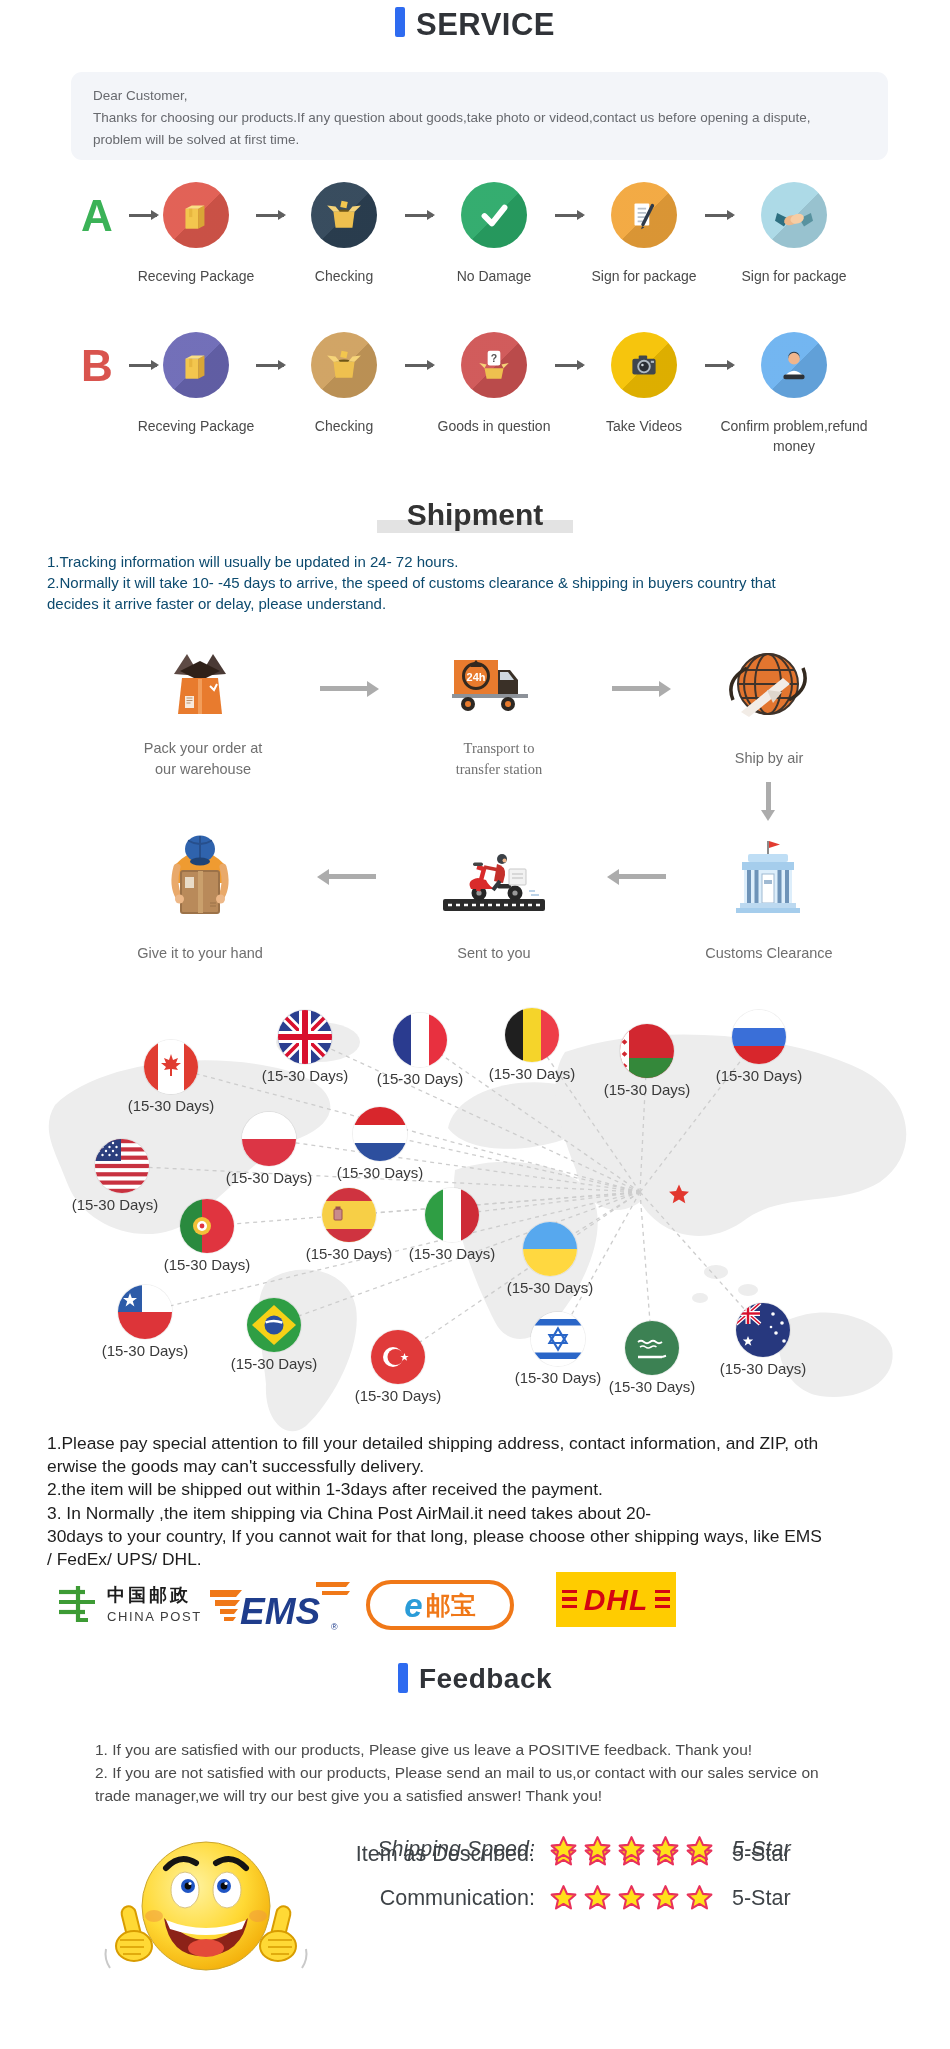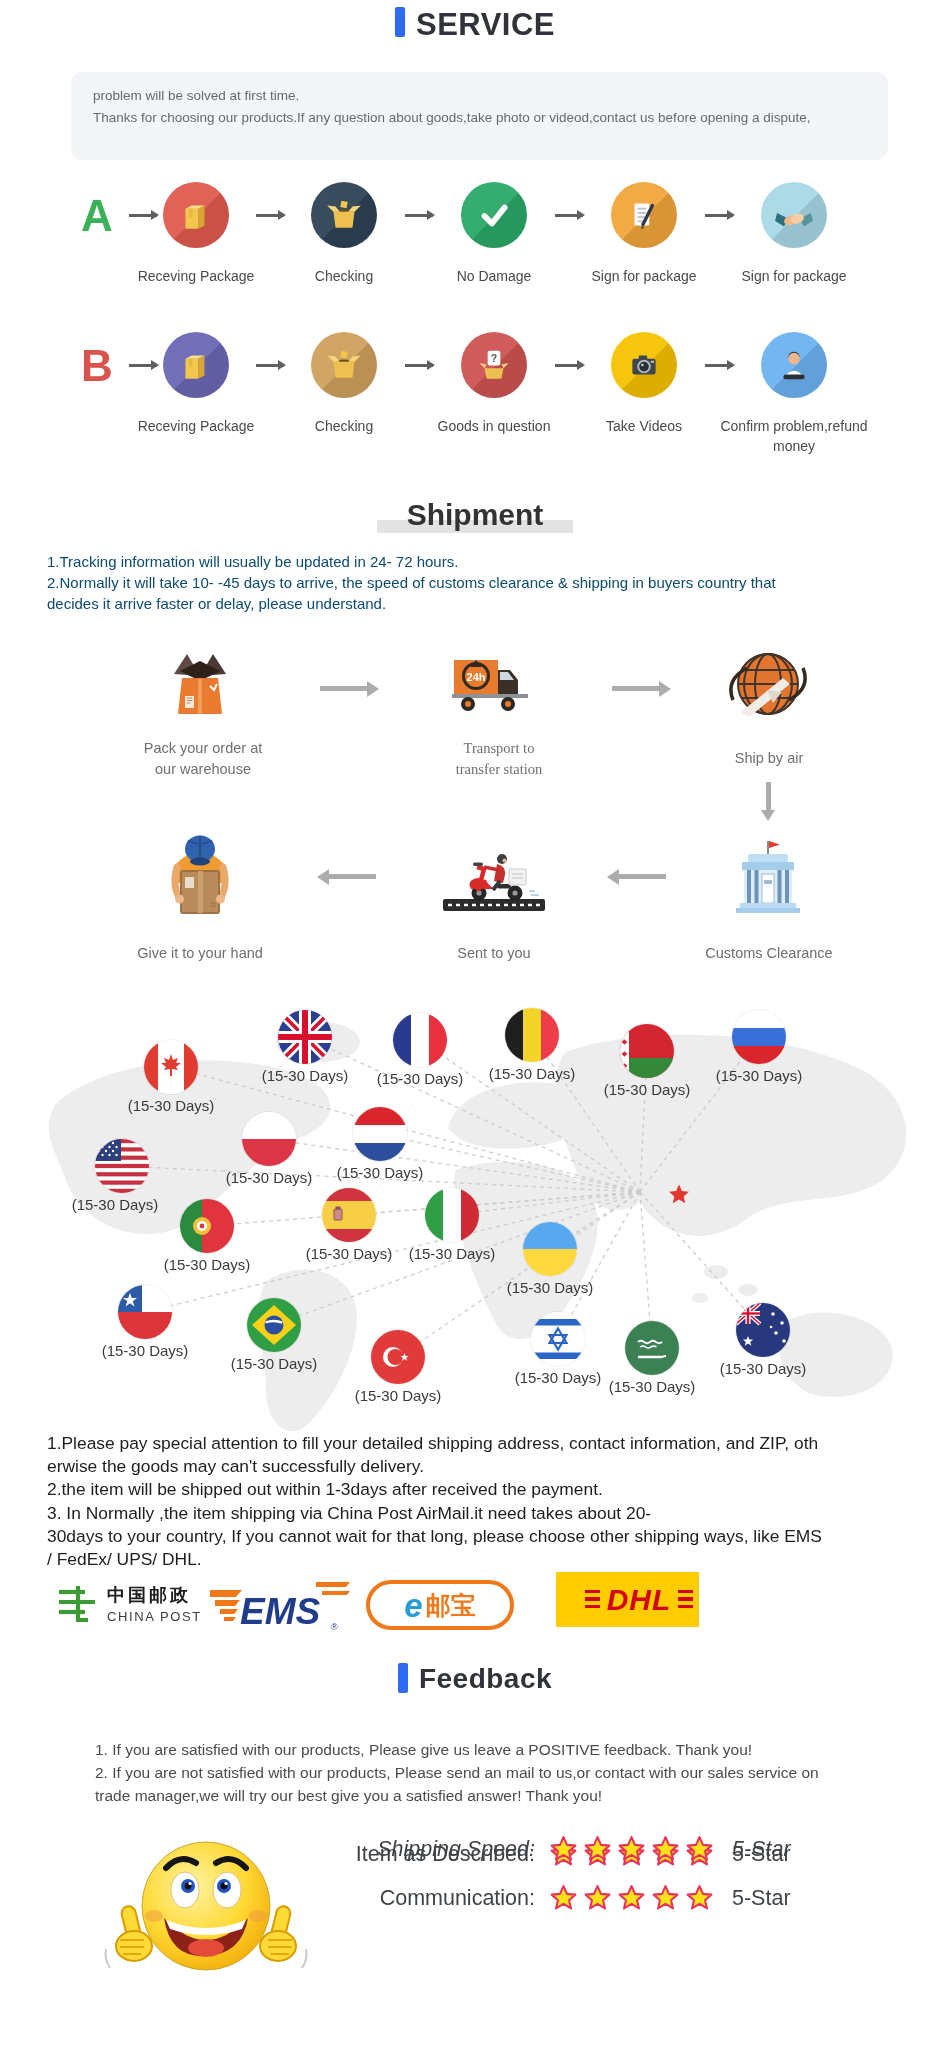--- a/index.html
+++ b/index.html
@@ -56,21 +56,21 @@
 
   
   .cp{position:absolute;left:53px;top:1580px;display:flex;align-items:center;gap:8px;}
   .cp-cn{font-size:18px;font-weight:700;color:#1c1c1c;letter-spacing:3px;}
   .cp-en{font-size:13px;color:#3c3c3c;letter-spacing:1.6px;margin-top:2px;}
   .ems{position:absolute;left:210px;top:1578px;}
   .eyb{position:absolute;left:366px;top:1580px;width:148px;height:50px;border:4px solid #f07818;border-radius:28px;
        display:flex;align-items:center;justify-content:center;gap:3px;box-sizing:border-box;background:#fff;}
   .eyb-e{font-size:33px;font-weight:700;font-style:italic;color:#2a9cd8;line-height:1;}
   .eyb-cn{font-size:25px;font-weight:700;color:#f07818;line-height:1;}
-  .dhl{position:absolute;left:556px;top:1572px;width:120px;height:55px;display:flex;align-items:center;justify-content:center;gap:7px;padding-left:23px;}
+  .dhl{position:absolute;left:556px;top:1572px;width:120px;height:55px;display:flex;align-items:center;justify-content:center;gap:7px;}
   .dhl-text{font-size:30px;font-weight:800;font-style:italic;color:#d40511;letter-spacing:1px;}
   .dhl::before,.dhl::after{content:"";width:15px;height:20px;
        background:repeating-linear-gradient(#d40511 0 3.4px,transparent 3.4px 7.4px);}
 
   .fb-notes{position:absolute;left:95px;top:1738px;width:800px;font-size:15.5px;color:#4b4b4b;line-height:23px;}
 
   .smiley{position:absolute;left:100px;top:1826px;width:212px;height:166px;}
   .rating-row{position:absolute;left:0;width:950px;height:32px;}
   .rlabel{position:absolute;left:230px;width:305px;text-align:right;font-size:21.5px;color:#3e4347;line-height:32px;}
   .stars{position:absolute;left:548px;top:0;height:32px;display:flex;align-items:center;}
@@ -81,22 +81,23 @@
 <body>
 
 <div class="page">
 
   <div class="sec-title" style="top:7px;">
     <span class="tbar" style="background: rgb(46, 107, 240);"></span>
     <span class="ttext">SERVICE</span>
   </div>
 
   <div class="notice-box">
+    <div>Dear Customer,</div>
+    <div>Thanks for choosing our products.If any question about goods,take photo or videod,contact us before opening a dispute,</div>
     <div>problem will be solved at first time.</div>
-    <div>Thanks for choosing our products.If any question about goods,take photo or videod,contact us before opening a dispute,</div>
   </div>
 
   <div class="flow-row" style="top:150px;">
     <div class="fletter" style="left: 70px; top: 44px; color: rgb(59, 178, 87);">A</div>
     <div class="sarr" style="left:129px;top:64px;"></div>
     <div class="sarr" style="left:256px;top:64px;"></div>
     <div class="sarr" style="left:405px;top:64px;"></div>
     <div class="sarr" style="left:555px;top:64px;"></div>
     <div class="sarr" style="left:705px;top:64px;"></div>
 

